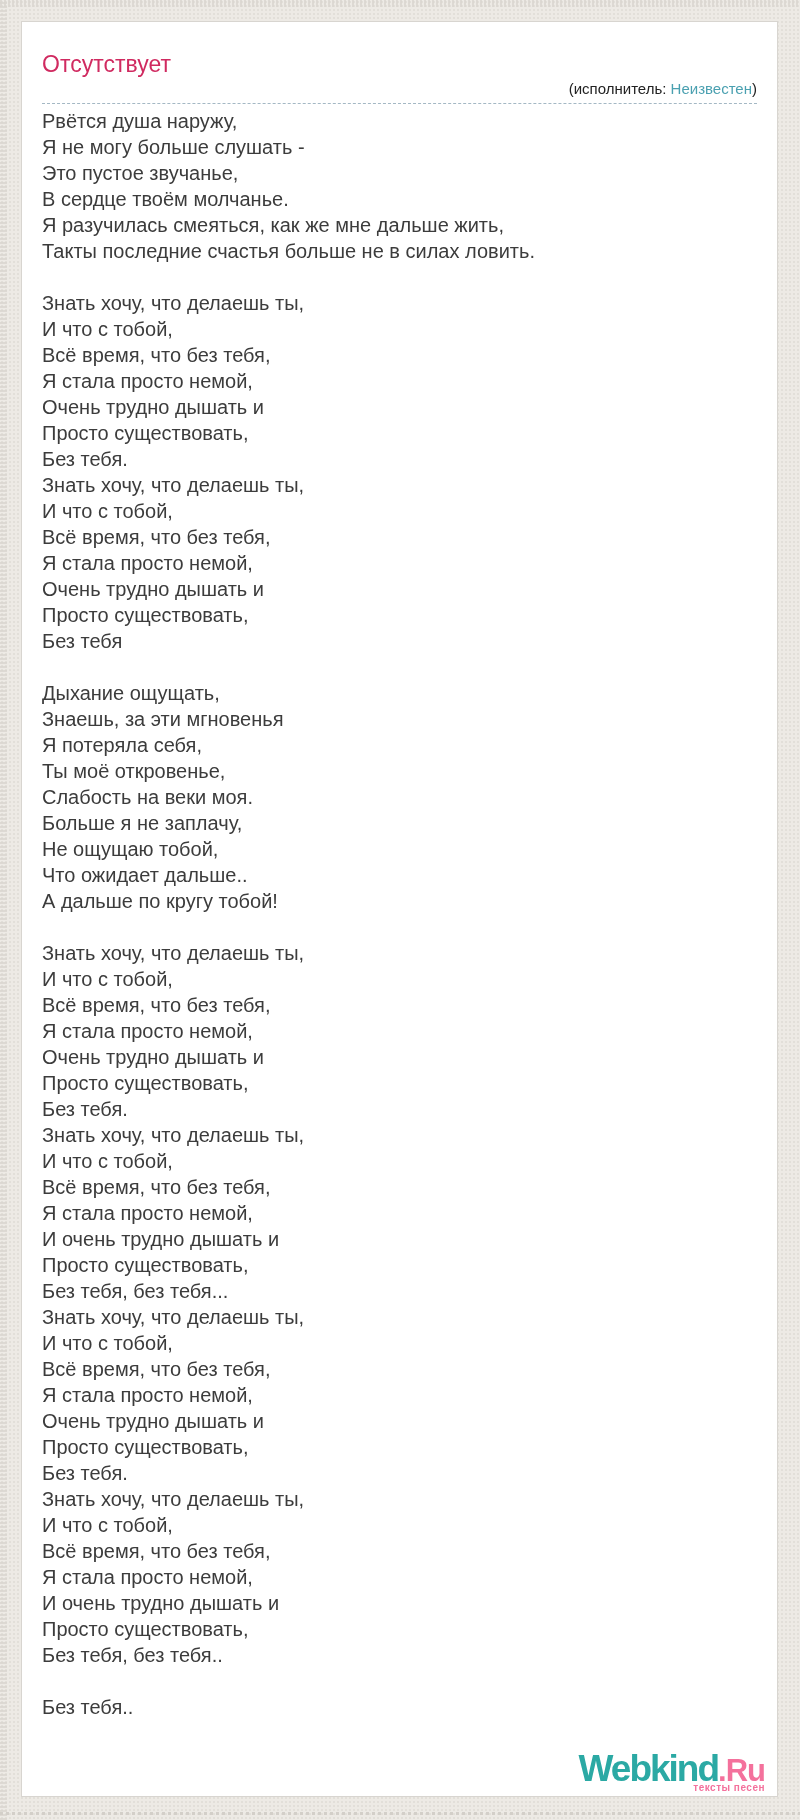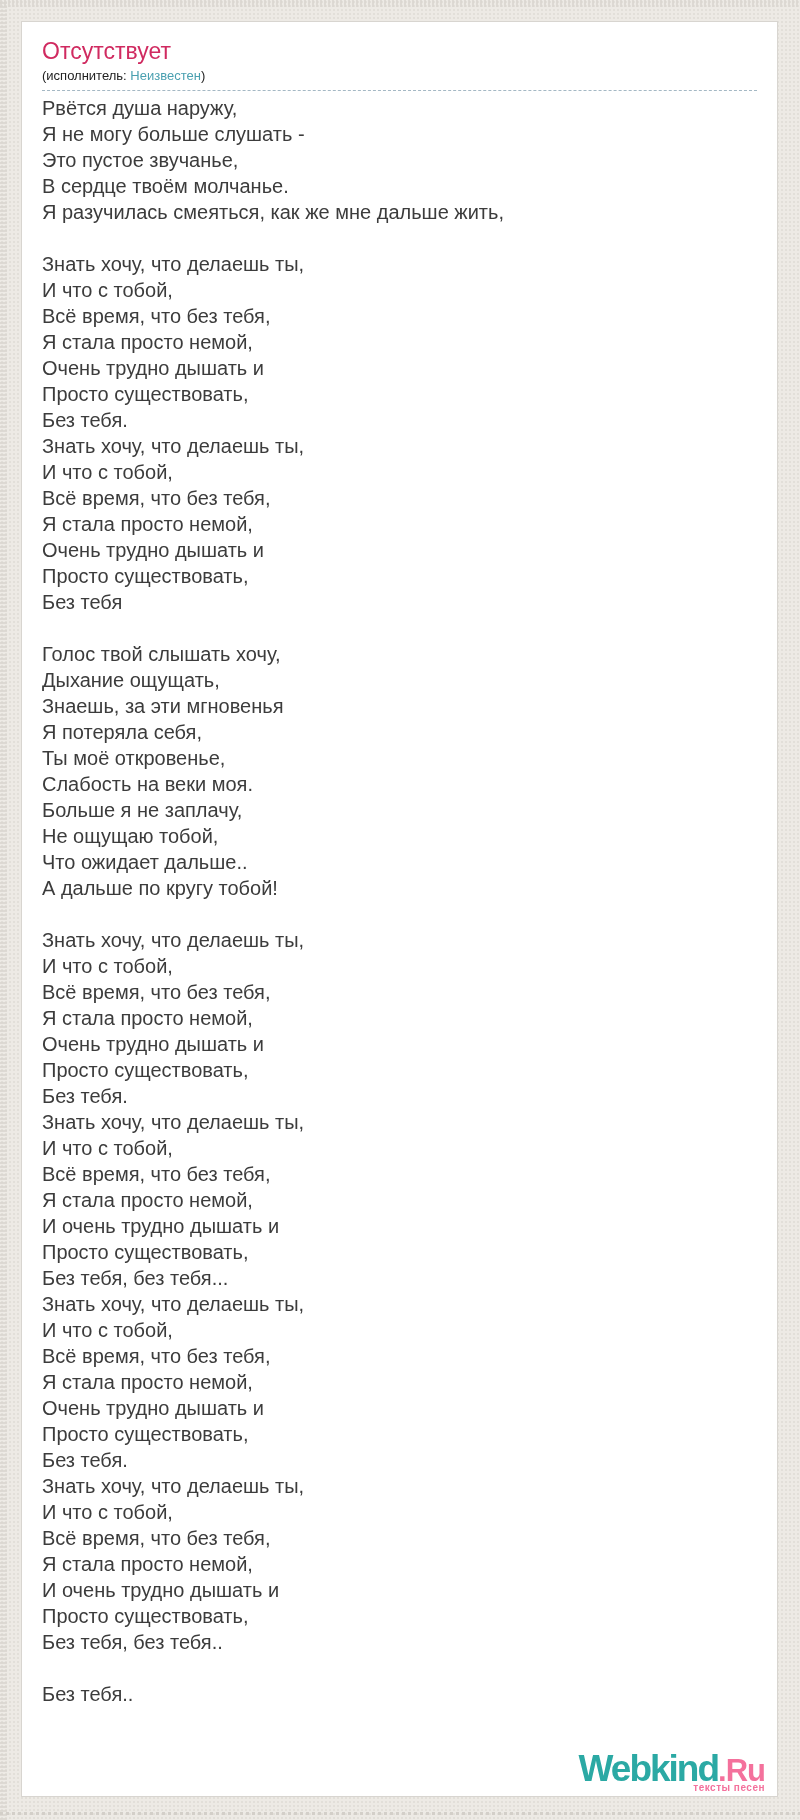--- a/index.html
+++ b/index.html
@@ -33,34 +33,35 @@
   }
   .card {
     position: absolute;
     left: 21px;
     top: 21px;
     width: 757px;
     height: 1776px;
     box-sizing: border-box;
     background: #ffffff;
     border: 1px solid #d8d5d0;
-    padding: 0 20px;
+    padding: 13px 20px;
   }
   .song-title {
     margin: 16px 0 0 0;
     font-size: 23px;
     line-height: 26px;
     font-weight: normal;
     color: #d02a60;
   }
   .artist-line {
     margin-top: 3px;
-    font-size: 13px;
+    font-size: 15px;
     line-height: 18px;
     color: #222222;
+    text-align: right;
   }
   .artist-link {
     color: #4aa0b0;
     text-decoration: none;
     cursor: pointer;
   }
   .separator {
     margin-top: 5px;
     border-bottom: 1px dashed #a4b8c4;
     height: 0;
@@ -120,39 +121,39 @@
   </div>
   <div class="separator"></div>
 
   <div class="lyrics" id="lyrics">
       <div class="stanza">
         <div class="lyric-line">Рвётся душа наружу,</div>
         <div class="lyric-line">Я не могу больше слушать -</div>
         <div class="lyric-line">Это пустое звучанье,</div>
         <div class="lyric-line">В сердце твоём молчанье.</div>
         <div class="lyric-line">Я разучилась смеяться, как же мне дальше жить,</div>
+        <div class="lyric-line">Такты последние счастья больше не в силах ловить.</div>
       </div>
       <div class="stanza">
         <div class="lyric-line">Знать хочу, что делаешь ты,</div>
         <div class="lyric-line">И что с тобой,</div>
         <div class="lyric-line">Всё время, что без тебя,</div>
         <div class="lyric-line">Я стала просто немой,</div>
         <div class="lyric-line">Очень трудно дышать и</div>
         <div class="lyric-line">Просто существовать,</div>
         <div class="lyric-line">Без тебя.</div>
         <div class="lyric-line">Знать хочу, что делаешь ты,</div>
         <div class="lyric-line">И что с тобой,</div>
         <div class="lyric-line">Всё время, что без тебя,</div>
         <div class="lyric-line">Я стала просто немой,</div>
         <div class="lyric-line">Очень трудно дышать и</div>
         <div class="lyric-line">Просто существовать,</div>
         <div class="lyric-line">Без тебя</div>
       </div>
       <div class="stanza">
-        <div class="lyric-line">Голос твой слышать хочу,</div>
         <div class="lyric-line">Дыхание ощущать,</div>
         <div class="lyric-line">Знаешь, за эти мгновенья</div>
         <div class="lyric-line">Я потеряла себя,</div>
         <div class="lyric-line">Ты моё откровенье,</div>
         <div class="lyric-line">Слабость на веки моя.</div>
         <div class="lyric-line">Больше я не заплачу,</div>
         <div class="lyric-line">Не ощущаю тобой,</div>
         <div class="lyric-line">Что ожидает дальше..</div>
         <div class="lyric-line">А дальше по кругу тобой!</div>
       </div>

